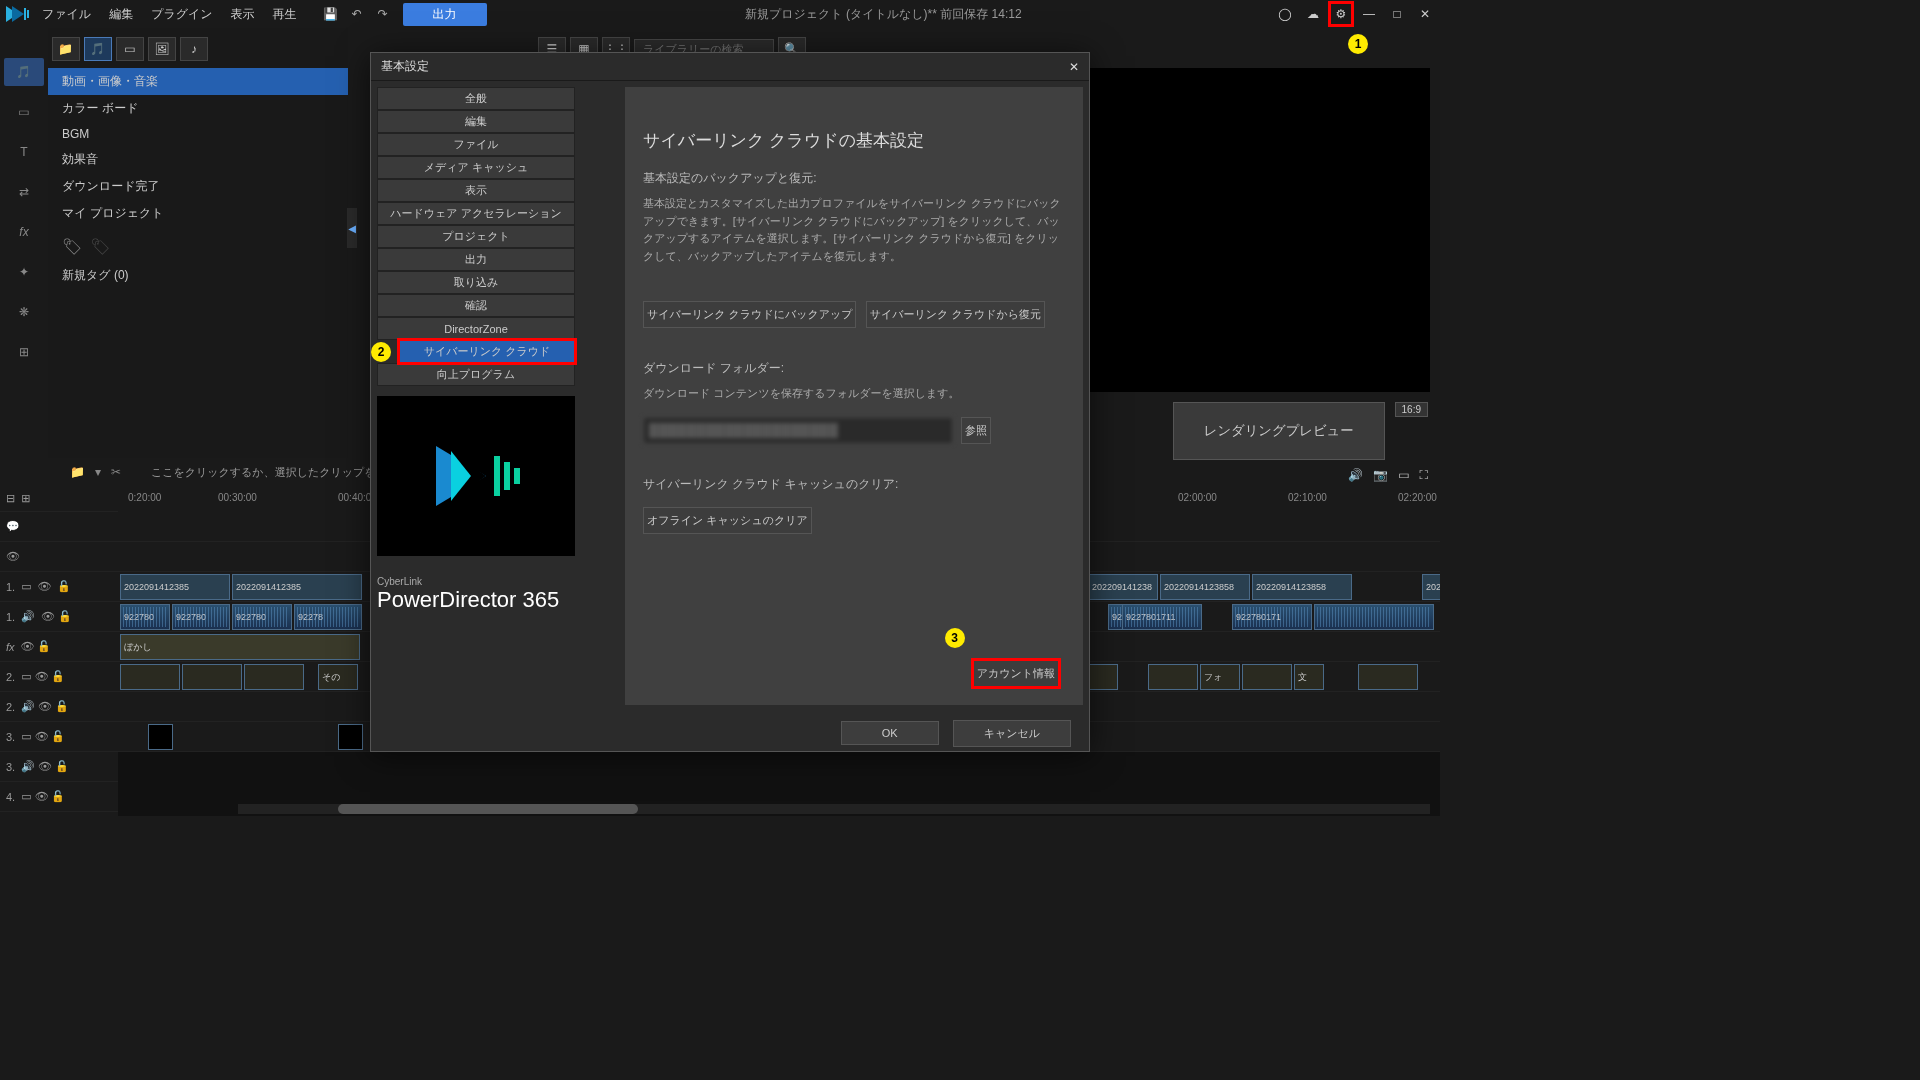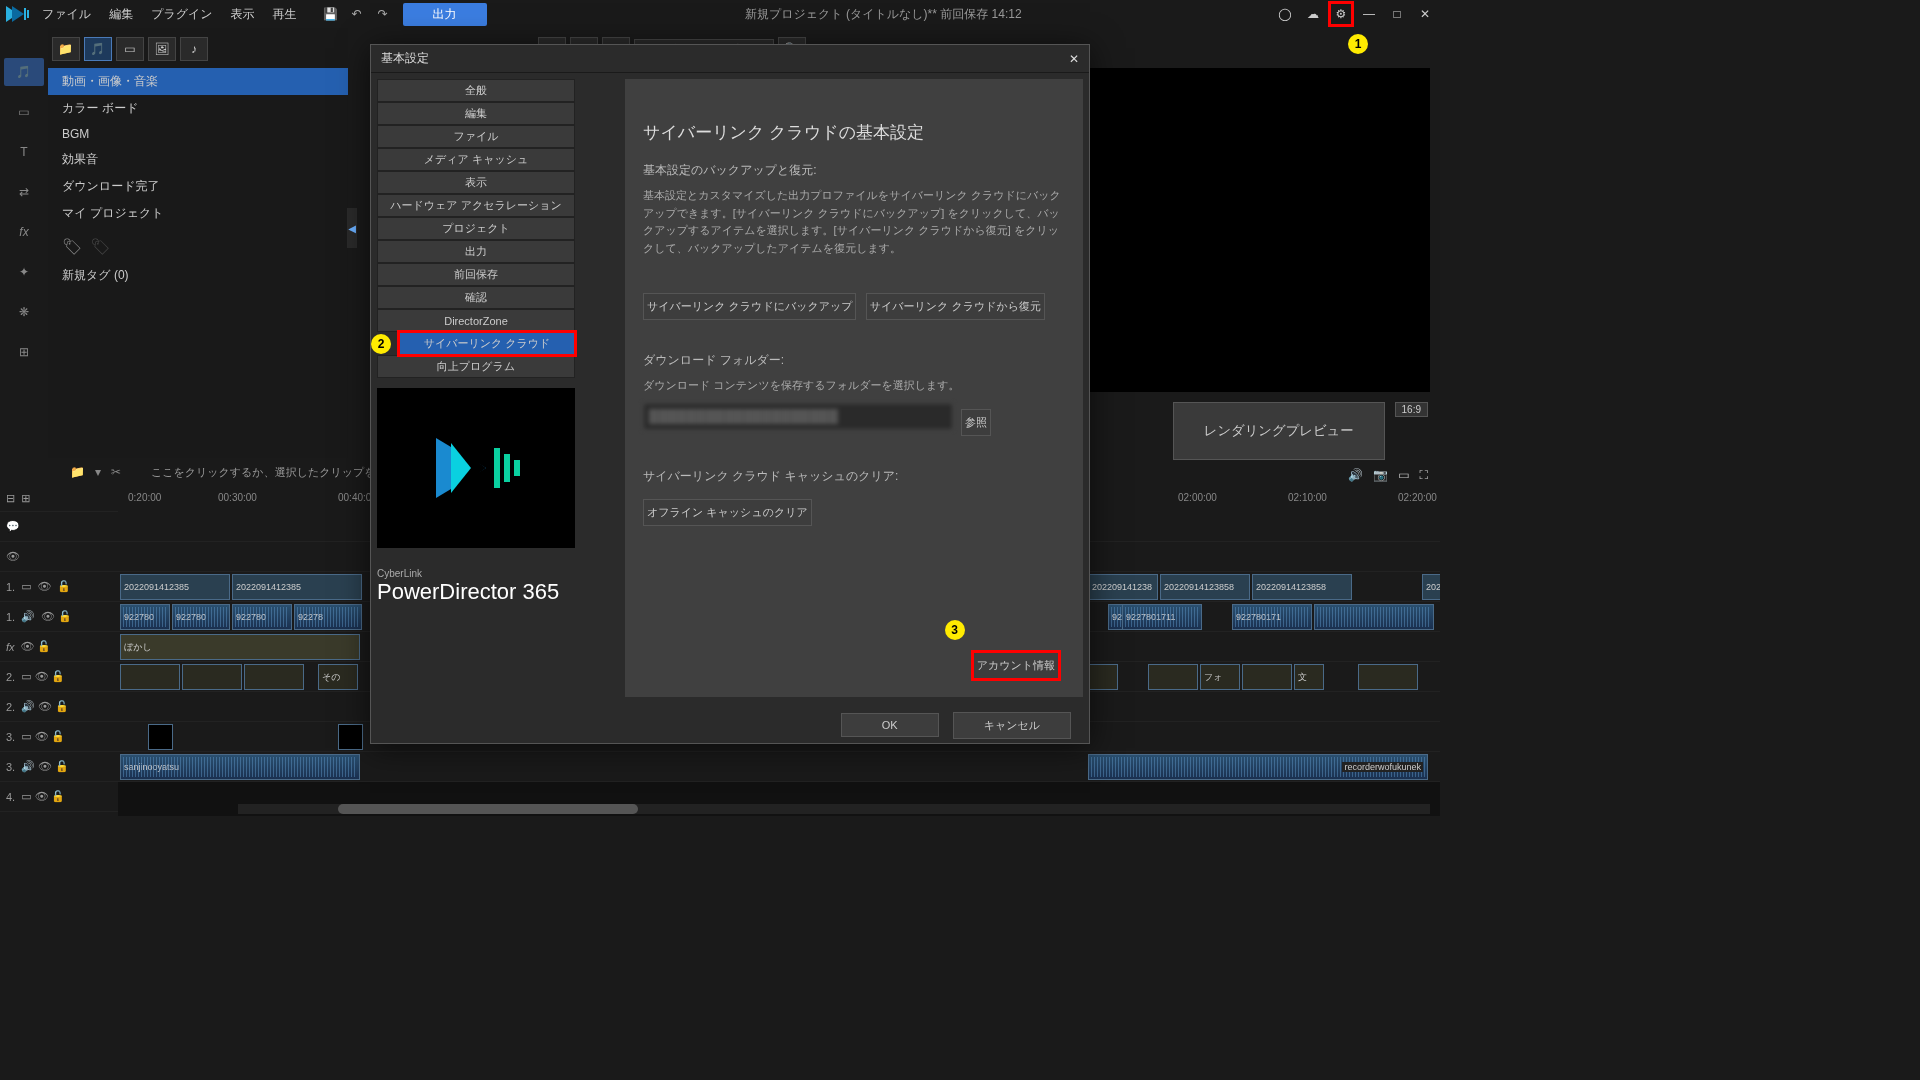--- a/index.html
+++ b/index.html
@@ -55,21 +55,21 @@
 .tl-ruler{height:26px;background:#1a1a1a;display:flex;align-items:center;font-size:10px;color:#888;}
 .tl-time{position:absolute;font-size:10px;color:#888;top:6px;}
 .tl-track{height:30px;background:#1a1a1a;border-bottom:1px solid #222;position:relative;}
 .clip{position:absolute;height:26px;top:2px;background:#2a4050;border:1px solid #4a6a88;font-size:9px;color:#ccc;padding:1px 3px;overflow:hidden;display:flex;align-items:center;}
 .clip.audio{background:linear-gradient(#2a5070,#1a3050);}
 .clip.audio::before{content:"";position:absolute;inset:2px;background:repeating-linear-gradient(90deg,#5a90c0 0 1px,transparent 1px 3px);opacity:0.5;}
 .clip.fx{background:#3a3a2a;}
 
 
 .dialog-overlay{position:absolute;inset:0;z-index:50;}
-.dialog{position:absolute;left:370px;top:44px;width:720px;height:700px;background:#2b2b2b;border:1px solid #555;box-shadow:0 4px 30px rgba(0,0,0,0.6);}
+.dialog{position:absolute;left:370px;top:52px;width:720px;height:700px;background:#2b2b2b;border:1px solid #555;box-shadow:0 4px 30px rgba(0,0,0,0.6);}
 .dialog-title{height:28px;display:flex;align-items:center;padding:0 10px;color:#ddd;font-size:12px;justify-content:space-between;border-bottom:1px solid #1a1a1a;}
 .dialog-body{display:flex;height:630px;gap:44px;}
 .dialog-nav{width:210px;padding:6px;}
 .nav-btn{height:23px;background:#3a3a3a;border:1px solid #222;display:flex;align-items:center;justify-content:center;color:#ccc;font-size:11px;margin-bottom:0px;cursor:pointer;}
 .nav-btn.selected{background:#2560b0;outline:3px solid #ff0000;outline-offset:-1px;}
 .brand-box{margin-top:10px;background:#000;height:160px;display:flex;align-items:center;justify-content:center;}
 .brand-text{color:#fff;font-size:22px;margin-top:8px;font-weight:300;}
 .brand-text .sub{font-size:10px;display:block;color:#aaa;margin-top:20px;}
 .dialog-content{flex:1;padding:18px;background:#404040;margin:6px 6px 6px 0;overflow:auto;}
 .dc-title{font-size:17px;color:#ddd;margin:24px 0 18px 0;}
@@ -292,28 +292,20 @@
       <div class="clip" style="left:1176px;width:30px;background:#2a2a20">
           <span>文</span>
         </div>
       <div class="clip" style="left:1240px;width:60px;background:#2a2a20"></div>
     </div>
     <div class="tl-track"></div>
     <div class="tl-track">
       <div class="clip" style="left:30px;width:25px;background:#000"></div>
       <div class="clip" style="left:220px;width:25px;background:#000"></div>
     </div>
-    <div class="tl-track">
-      <div class="clip audio" style="left:2px;width:240px">
-          <span>sanjinooyatsu</span>
-        </div>
-      <div class="clip audio" style="left:970px;width:340px">
-          <span style="position:absolute;right:4px;background:#222;padding:0 2px">recorderwofukunek</span>
-        </div>
-    </div>
     <div class="hscroll">
         <div class="hscroll-thumb"></div>
       </div>
   </div>
 </div>
 
 <div class="dialog-overlay">
   <div class="dialog">
     <div class="dialog-title">
       <span>基本設定</span>
@@ -322,21 +314,21 @@
     <div class="dialog-body">
       <div class="dialog-nav">
         <div class="nav-btn">全般</div>
         <div class="nav-btn">編集</div>
         <div class="nav-btn">ファイル</div>
         <div class="nav-btn">メディア キャッシュ</div>
         <div class="nav-btn">表示</div>
         <div class="nav-btn">ハードウェア アクセラレーション</div>
         <div class="nav-btn">プロジェクト</div>
         <div class="nav-btn">出力</div>
-        <div class="nav-btn">前回保存</div>
+        <div class="nav-btn">取り込み</div>
         <div class="nav-btn">確認</div>
         <div class="nav-btn">DirectorZone</div>
         <div style="position:relative">
           <div class="num-badge" style="left:-6px;top:2px">2</div>
           <div class="nav-btn selected" style="margin-left:22px;width:calc(100% - 22px)">サイバーリンク クラウド</div>
         </div>
         <div class="nav-btn">向上プログラム</div>
         <div class="brand-box">
           <svg width="120" height="80" viewBox="0 0 120 80">
               <polygon points="20,10 70,40 20,70" fill="#1a8ad0"></polygon>
@@ -352,21 +344,21 @@
       <div class="dialog-content">
         <div class="dc-title">サイバーリンク クラウドの基本設定</div>
         <div class="dc-sub">基本設定のバックアップと復元:</div>
         <div class="dc-text">基本設定とカスタマイズした出力プロファイルをサイバーリンク クラウドにバックアップできます。[サイバーリンク クラウドにバックアップ] をクリックして、バックアップするアイテムを選択します。[サイバーリンク クラウドから復元] をクリックして、バックアップしたアイテムを復元します。</div>
         <div style="margin-top:30px">
           <span class="d-btn">サイバーリンク クラウドにバックアップ</span>
           <span class="d-btn">サイバーリンク クラウドから復元</span>
         </div>
         <div class="dc-sub" style="margin-top:26px">ダウンロード フォルダー:</div>
         <div class="dc-text">ダウンロード コンテンツを保存するフォルダーを選択します。</div>
-        <div style="margin-top:8px;display:flex;gap:8px;align-items:flex-start">
+        <div style="margin-top:8px;display:flex;gap:8px;align-items:center">
           <input class="d-input" value="████████████████████" style="">
           <span class="d-btn">参照</span>
         </div>
         <div class="dc-sub" style="margin-top:26px">サイバーリンク クラウド キャッシュのクリア:</div>
         <div style="margin-top:6px">
           <span class="d-btn">オフライン キャッシュのクリア</span>
         </div>
         <div style="position:absolute;right:24px;bottom:58px;">
           <div class="num-badge" style="position:absolute;left:-28px;top:-26px">3</div>
           <span class="d-btn acct-btn">アカウント情報</span>

